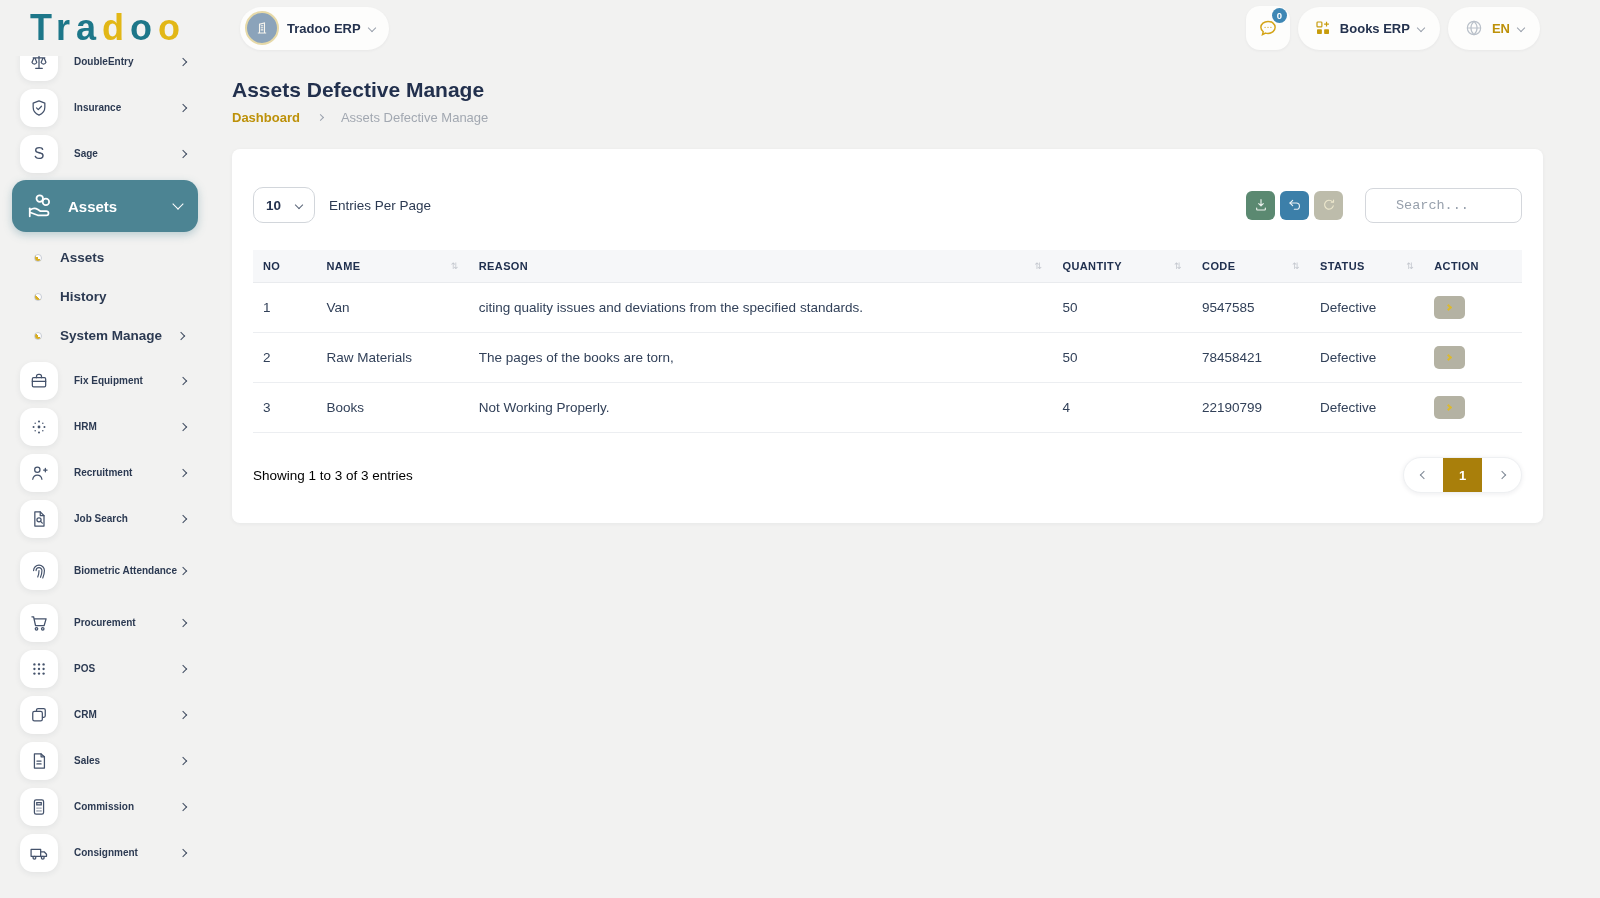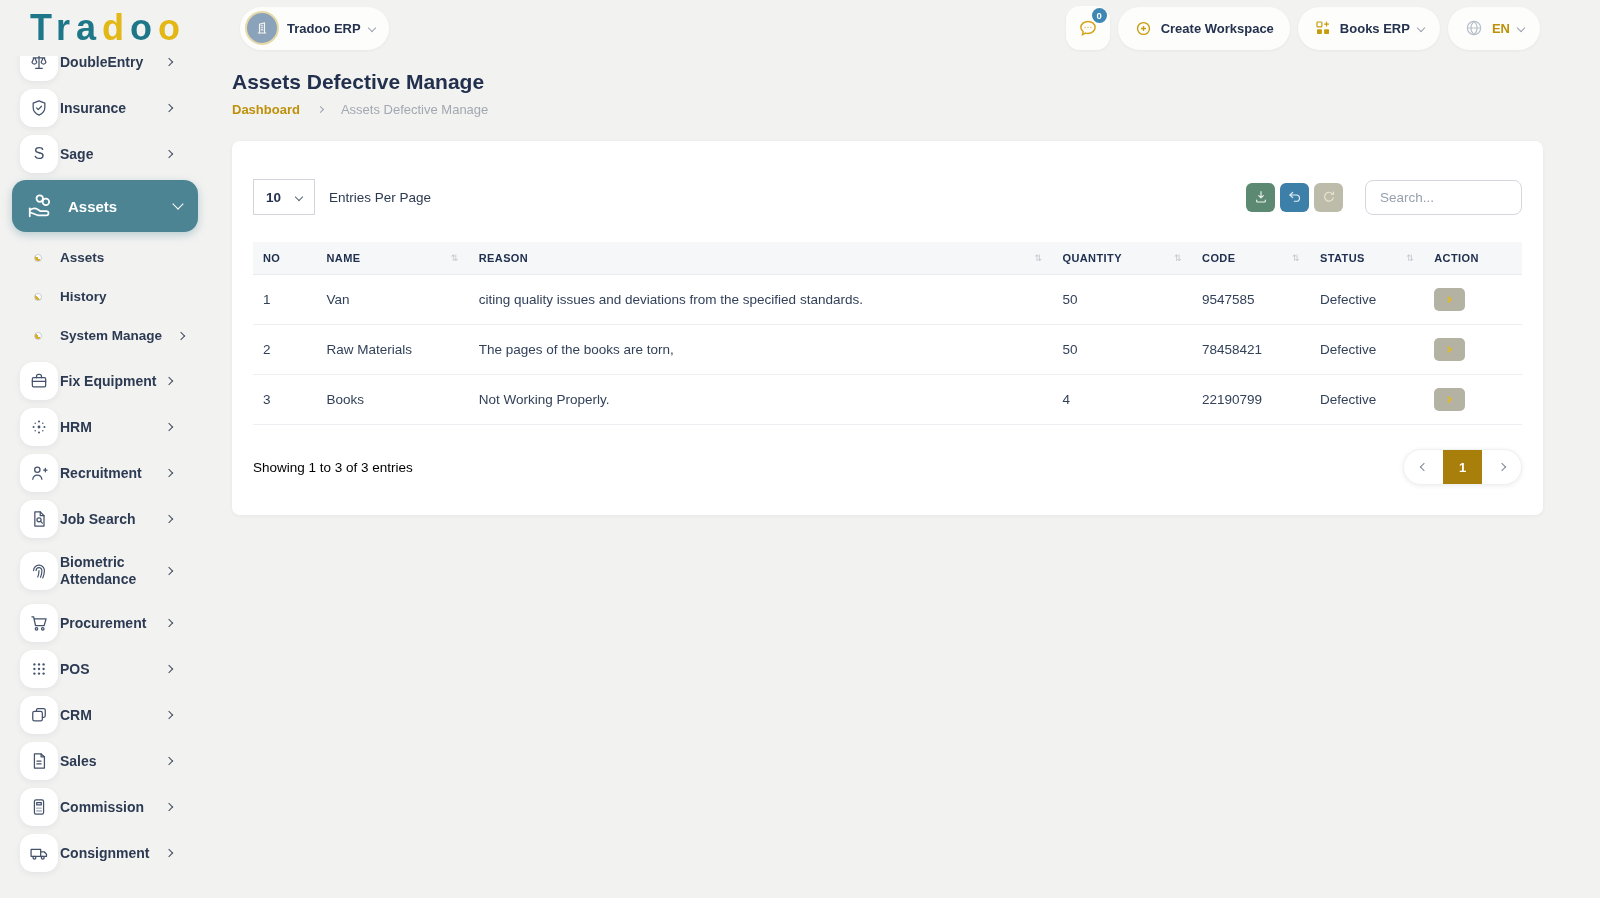--- a/index.html
+++ b/index.html
@@ -26,56 +26,56 @@
   .chat-badge{position:absolute;top:2px;right:3px;width:15px;height:15px;border-radius:50%;background:#3e87b5;color:#fff;font-size:9.5px;font-weight:700;display:flex;align-items:center;justify-content:center}
   .gold-text{color:#bd9109}
 
   
   .sidebar{position:absolute;top:56px;left:0;width:210px;bottom:0;overflow:hidden;padding:0 0 0 20px}
   .side-item{height:44px;margin-bottom:2px;display:flex;align-items:center;cursor:pointer}
   .side-item.cut{margin-top:-16px}
   .side-ic{width:38px;height:38px;border-radius:13px;background:#fff;box-shadow:0 2px 6px rgba(30,40,60,.07);display:flex;align-items:center;justify-content:center;color:#44526b;flex:none}
   .side-ic svg{width:20px;height:20px}
   .s-letter{font-size:16px;font-weight:400;color:#44526b}
-  .side-label{margin-left:2px;font-size:14px;font-weight:600;color:#2c3a52;width:104px;line-height:1.2}
+  .side-label{margin-left:16px;font-size:10px;font-weight:600;color:#2c3a52;width:104px;line-height:1.2}
   .side-item .chev{color:#3f4c61;margin-left:2px}
   .side-active{height:52px;margin:4px 12px 6px -8px;background:#4c8493;border-radius:14px;display:flex;align-items:center;padding:0 16px 0 14px;cursor:pointer;box-shadow:0 3px 8px rgba(76,132,147,.35)}
   .side-active svg{width:30px;height:30px;color:#fff;flex:none}
   .side-label-active{margin-left:12px;font-size:15px;font-weight:700;color:#fff;flex:1}
   .side-active .chev{color:#fff;width:8px;height:8px;margin-top:-4px}
   .side-sub{margin:0 0 4px 0}
   .sub-item{height:39px;display:flex;align-items:center;padding-left:14px;cursor:pointer}
   .bullet{width:8px;height:8px;border-radius:50%;border:1px solid #c9ced6;background:linear-gradient(45deg,#d9ad1e 50%,#ffffff 50%);flex:none}
   .sub-label{margin-left:18px;font-size:13.5px;font-weight:600;color:#2c3a52;flex:1;max-width:110px}
   .sub-item .chev{color:#3f4c61;margin-left:8px}
   .sub-item.active .sub-label{color:#bd9109}
   .side-item.tall{height:56px}
 
   
-  .main{position:absolute;left:232px;top:48px;right:57px}
+  .main{position:absolute;left:232px;top:56px;right:57px}
   .page-title{font-size:21px;font-weight:700;color:#22304d;margin-top:22px}
   .breadcrumb{display:flex;align-items:center;gap:18px;margin-top:8px;font-size:13px}
   .crumb-home{color:#bd9109;font-weight:700;cursor:pointer;text-decoration:none}
   .breadcrumb .chev{width:5px;height:5px;color:#9aa1ad}
   .crumb-current{color:#a2a8b1}
 
   .card{margin-top:24px;background:#fff;border-radius:8px;box-shadow:0 1px 4px rgba(20,30,50,.05);padding:38px 21px 30px}
 
   
   .controls{display:flex;align-items:center}
-  .select{width:62px;height:36px;border:1px solid #d2d6db;border-radius:0;display:flex;align-items:center;justify-content:space-between;padding:0 12px;font-size:13.5px;font-weight:600;color:#24324e;cursor:pointer}
+  .select{width:62px;height:36px;border:1px solid #d2d6db;border-radius:10px;display:flex;align-items:center;justify-content:space-between;padding:0 12px;font-size:13.5px;font-weight:600;color:#24324e;cursor:pointer}
   .select .chev{color:#5a6578}
   .controls-label{margin-left:14px;font-size:13.5px;color:#2c3a52}
   .controls .spacer{flex:1}
   .ctl-btn{width:29px;height:29px;border:none;border-radius:6px;display:flex;align-items:center;justify-content:center;margin-left:5px;cursor:pointer}
   .ctl-btn svg{width:16px;height:16px}
   .ctl-green{background:#5b8971}
   .ctl-blue{background:#3c7fa9}
   .ctl-gray{background:#bdbcab}
-  .search{width:157px;height:35px;margin-left:22px;border:1px solid #d4d7dc;border-radius:8px;padding:0 14px;font-size:13.5px;color:#2c3a52;outline:none;font-family:Liberation Sans, sans-serif}
+  .search{width:157px;height:35px;margin-left:22px;border:1px solid #d4d7dc;border-radius:8px;padding:0 30px;font-size:13.5px;color:#2c3a52;outline:none;font-family:Liberation Mono, monospace}
   .search::placeholder{color:#97a0ac}
 
   
   table{width:100%;border-collapse:collapse;margin-top:27px}
   thead tr{background:#f6f7f9}
   th{padding:10px 10px;border-bottom:1px solid #e9ebee}
   .th-inner{display:flex;align-items:center;justify-content:space-between;font-size:11px;font-weight:700;color:#20304f;letter-spacing:.4px;text-transform:uppercase}
   .sort{font-size:9px;color:#c3c7ce;font-weight:400;margin-left:6px}
   td{padding:13px 10px;border-bottom:1px solid #eceef1;font-size:13.5px;color:#324159}
   .c-no{width:5%}.c-name{width:12%}.c-reason{width:46%}.c-qty{width:11%}.c-code{width:9.3%}.c-status{width:9%}.c-action{width:7.7%}
@@ -110,27 +110,20 @@
   <div class="chat-pill">
     <svg viewBox="0 0 24 24" width="22" height="22" fill="none" stroke="#d4a418" stroke-width="1.6">
         <path d="M12 4.8c-4.3 0-7.8 2.9-7.8 6.5 0 1.9 1 3.6 2.6 4.8l-.8 3.1 3.3-1.6c.9.2 1.8.3 2.7.3 4.3 0 7.8-2.9 7.8-6.6S16.3 4.8 12 4.8z"></path>
         <circle cx="8.8" cy="11.3" r=".7" fill="#d4a418" stroke="none"></circle>
         <circle cx="12" cy="11.3" r=".7" fill="#d4a418" stroke="none"></circle>
         <circle cx="15.2" cy="11.3" r=".7" fill="#d4a418" stroke="none"></circle>
       </svg>
     <span class="chat-badge">0</span>
   </div>
 
-  <div class="pill">
-    <svg viewBox="0 0 24 24" width="19" height="19" fill="none" stroke="#c79c0c" stroke-width="1.7">
-        <circle cx="12" cy="12" r="7.5"></circle>
-        <path d="M12 8.8v6.4M8.8 12h6.4"></path>
-      </svg>
-    <span>Create Workspace</span>
-  </div>
 
   <div class="pill">
     <svg viewBox="0 0 24 24" width="18" height="18">
         <rect x="4" y="4" width="6.5" height="6.5" rx="1" fill="none" stroke="#c79c0c" stroke-width="1.6"></rect>
         <rect x="4" y="13.5" width="6.5" height="6.5" rx="1" fill="#c79c0c"></rect>
         <rect x="13.5" y="13.5" width="6.5" height="6.5" rx="1" fill="#c79c0c"></rect>
         <path d="M16.7 3.5v6.4M13.5 6.7h6.4" stroke="#c79c0c" stroke-width="1.6"></path>
       </svg>
     <span>Books ERP</span>
     <span class="chev chev-down hdr-chev"></span>

